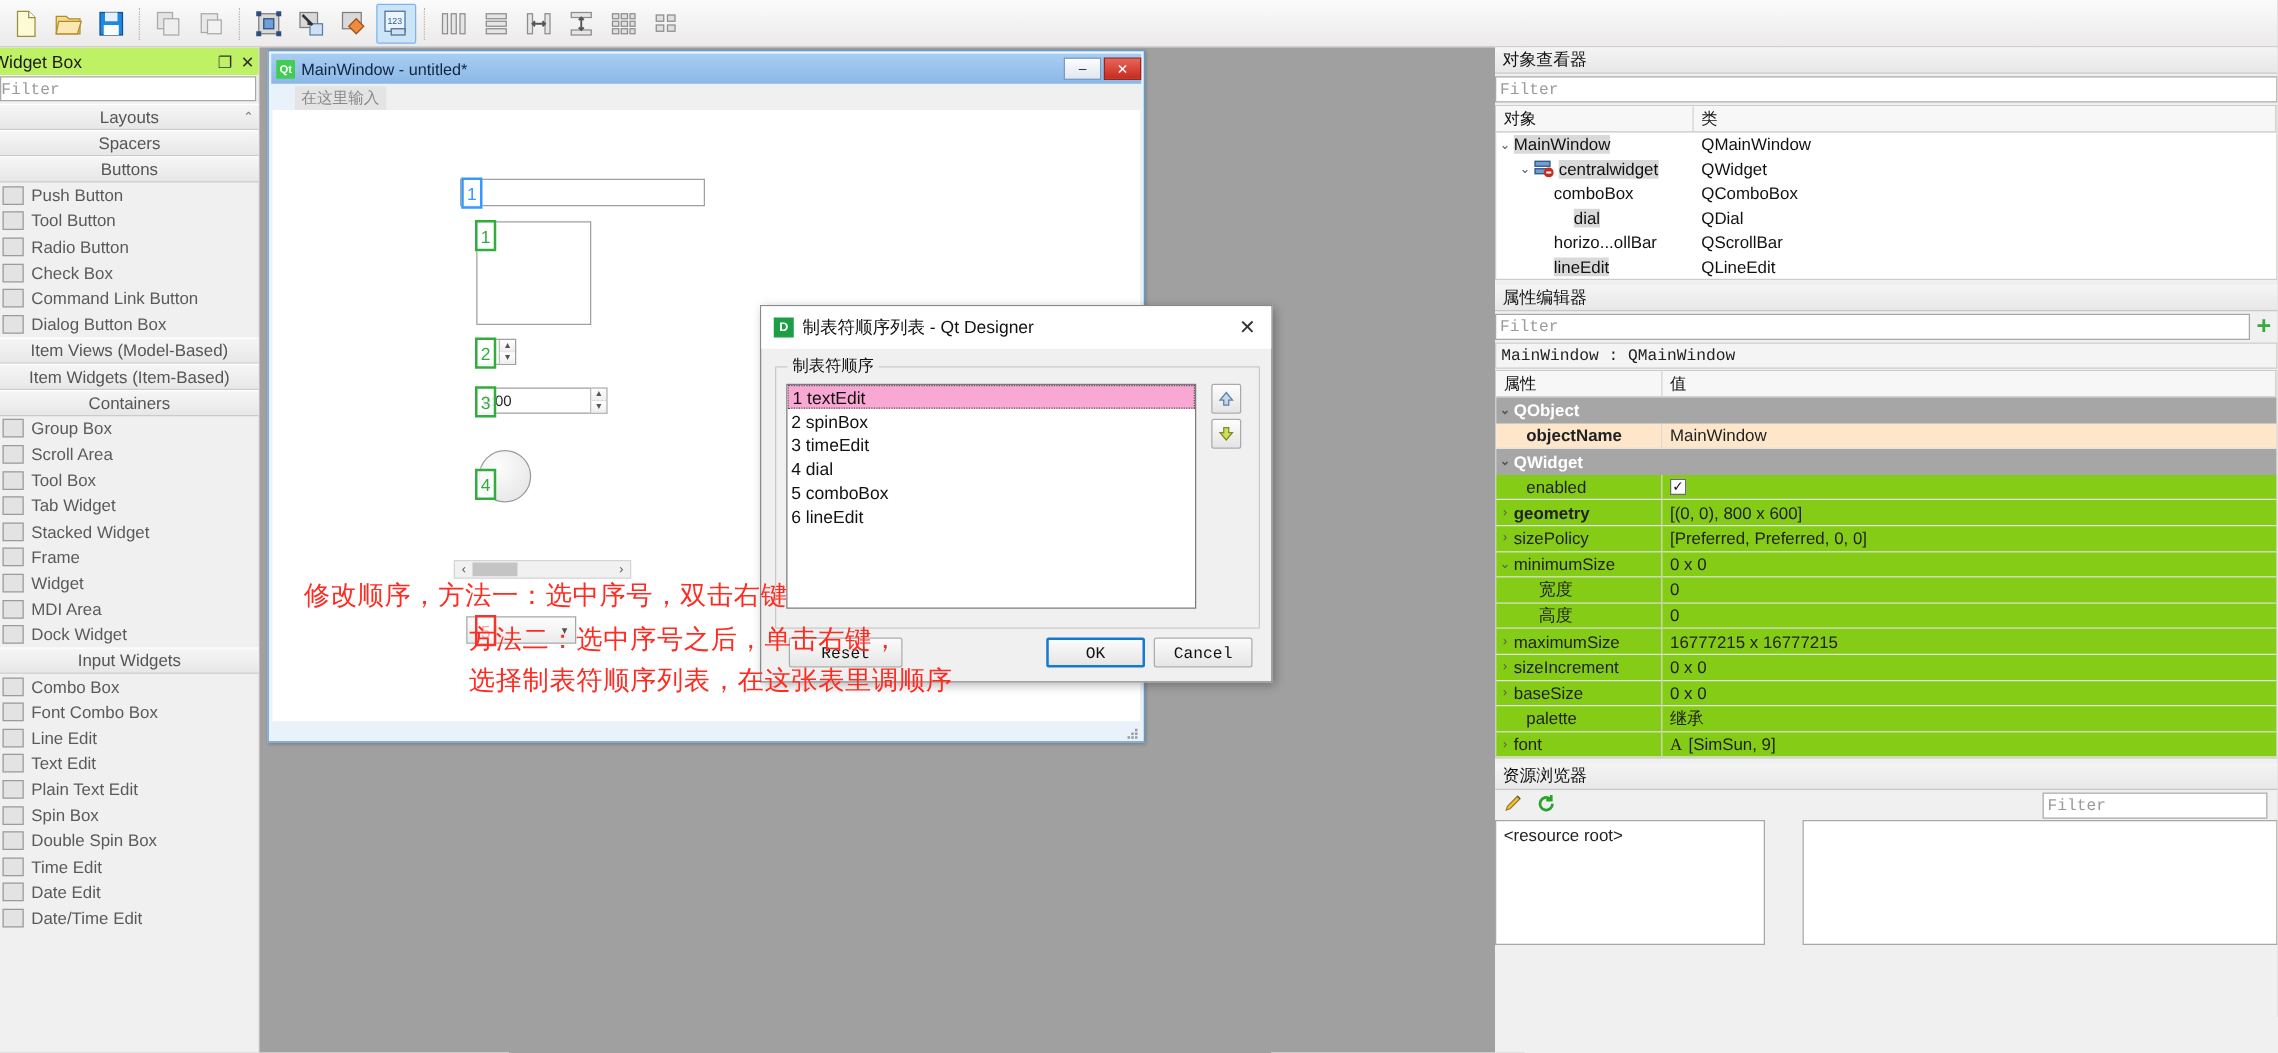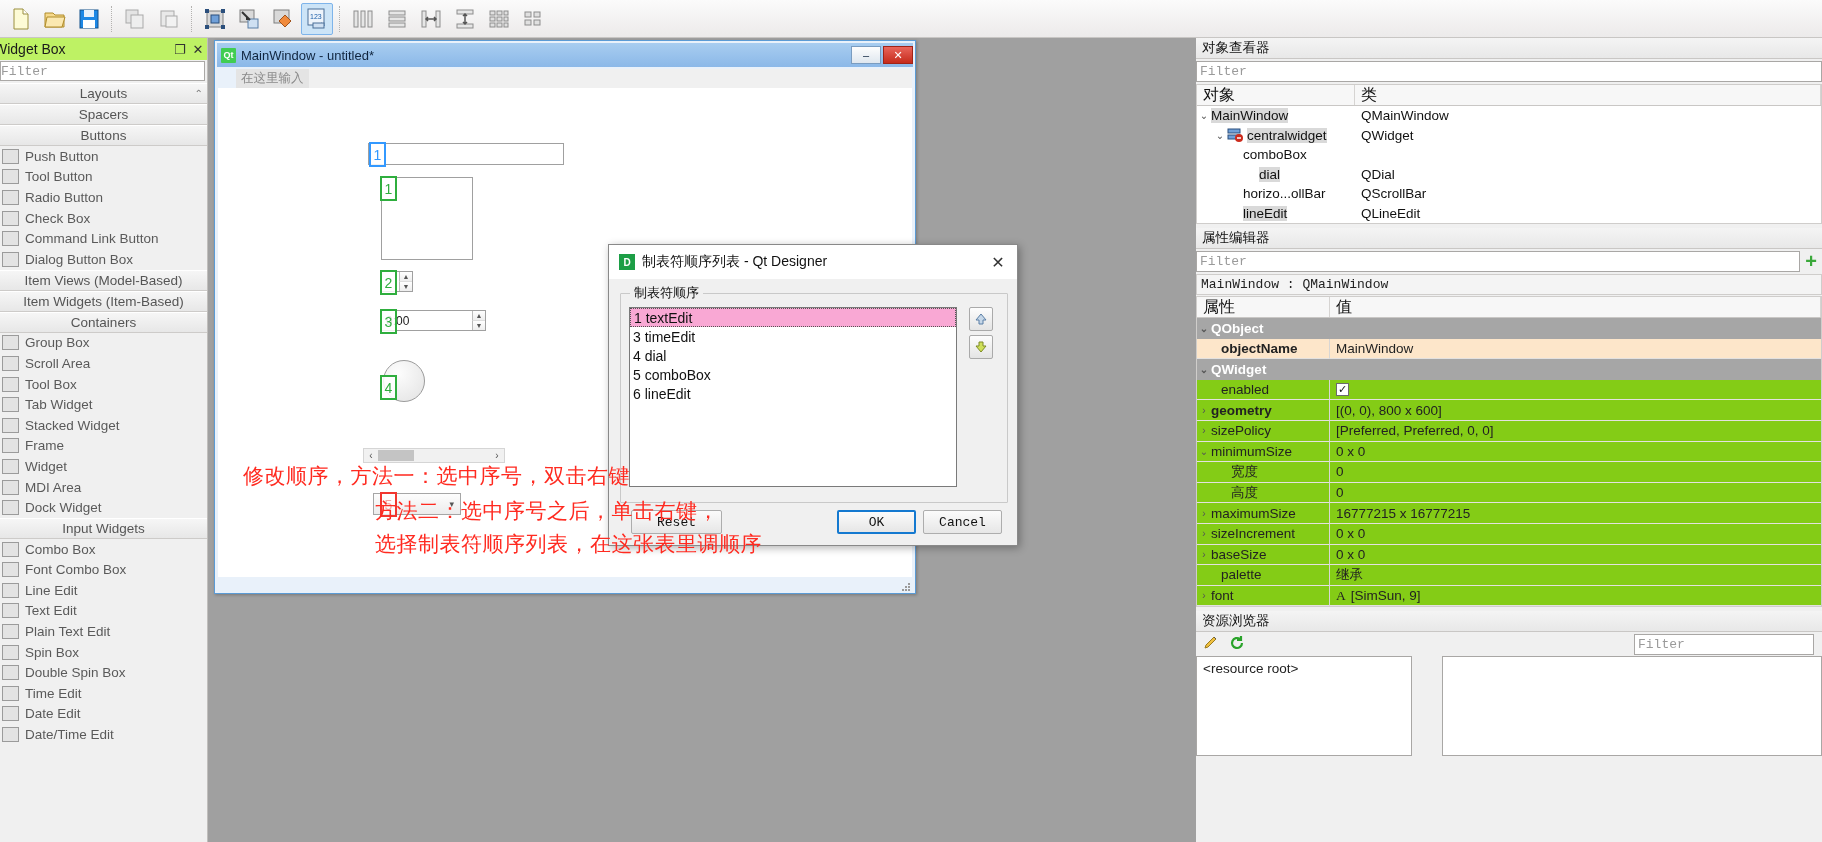--- a/index.html
+++ b/index.html
@@ -201,21 +201,21 @@
     border-bottom: 1px solid #c9c7c5; display: flex; align-items: center;
     padding-left: 6px; font-size: 13.5px; color: #111;
   }
   .pnl-filter {
     height: 21px; background: #fff; border: 1px solid #a9a7a5;
     margin: 2px 0 2px 0; display: flex; align-items: center; padding-left: 3px;
     color: #9a9a9a; font-family: "Liberation Mono", monospace; font-size: 13px;
   }
   .tbl-head {
     height: 21px; display: flex; background: #f7f7f7;
-    border-bottom: 1px solid #c9c7c5; font-size: 16px; color: #111;
+    border-bottom: 1px solid #c9c7c5; font-size: 13px; color: #111;
   }
   .tbl-head > div { display: flex; align-items: center; padding-left: 6px; border-right: 1px solid #d6d4d2; }
   .obj-row { height: 19.5px; display: flex; font-size: 13.5px; color: #111; }
   .obj-row .c1 { width: 158px; display: flex; align-items: center; }
   .obj-row .c2 { flex: 1; display: flex; align-items: center; padding-left: 6px; }
   .chev { width: 14px; text-align: center; color: #555; font-size: 10px; flex: none; }
 
   .prop-row { height: 20.6px; display: flex; font-size: 13.5px; align-items: stretch; }
   .prop-row .pname {
     width: 133px; display: flex; align-items: center;
@@ -584,20 +584,23 @@
     <div id="dlg-group">
       <div class="gbox"></div>
       <div class="gtitle">制表符顺序</div>
     </div>
 
     <div id="dlg-list">
         <div class="dlg-row sel">
           <span>1 textEdit</span>
         </div>
         <div class="dlg-row">
+          <span>2 spinBox</span>
+        </div>
+        <div class="dlg-row">
           <span>3 timeEdit</span>
         </div>
         <div class="dlg-row">
           <span>4 dial</span>
         </div>
         <div class="dlg-row">
           <span>5 comboBox</span>
         </div>
         <div class="dlg-row">
           <span>6 lineEdit</span>
@@ -652,20 +655,21 @@
                 </svg></span>
               <span style="background: rgb(217, 217, 217);">centralwidget</span>
             </div>
             <div class="c2">QWidget</div>
           </div>
           <div class="obj-row">
             <div class="c1" style="padding-left: 32px;">
               <span class="chev"></span>
               <span>comboBox</span>
             </div>
+            <div class="c2">QComboBox</div>
           </div>
           <div class="obj-row">
             <div class="c1" style="padding-left: 48px;">
               <span class="chev"></span>
               <span style="background: rgb(217, 217, 217);">dial</span>
             </div>
             <div class="c2">QDial</div>
           </div>
           <div class="obj-row">
             <div class="c1" style="padding-left: 32px;">

